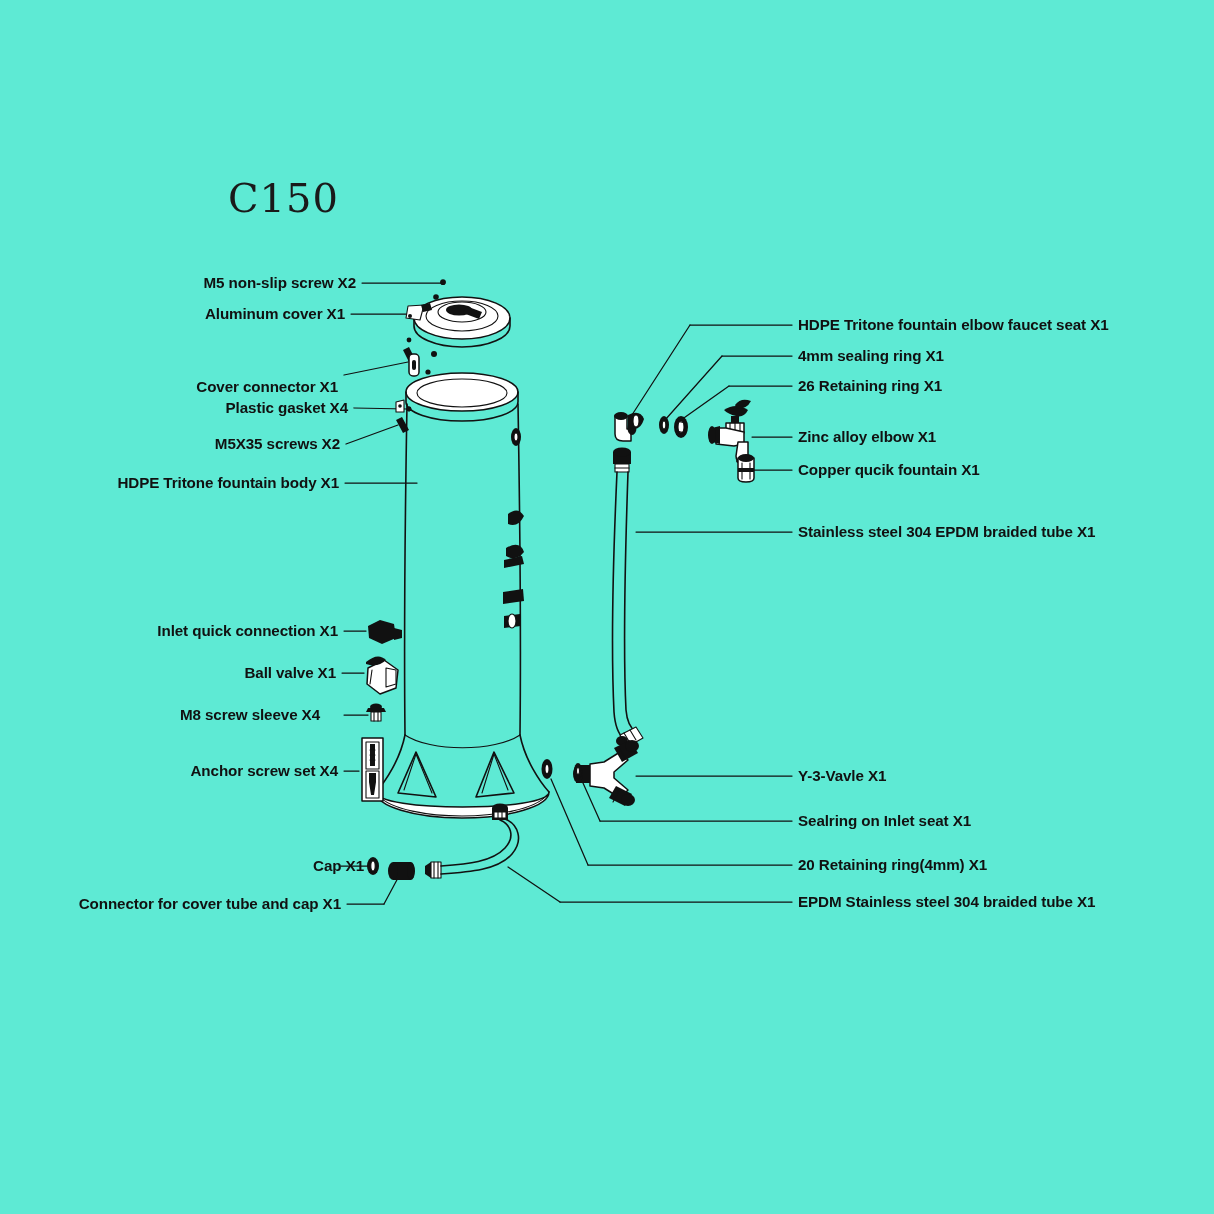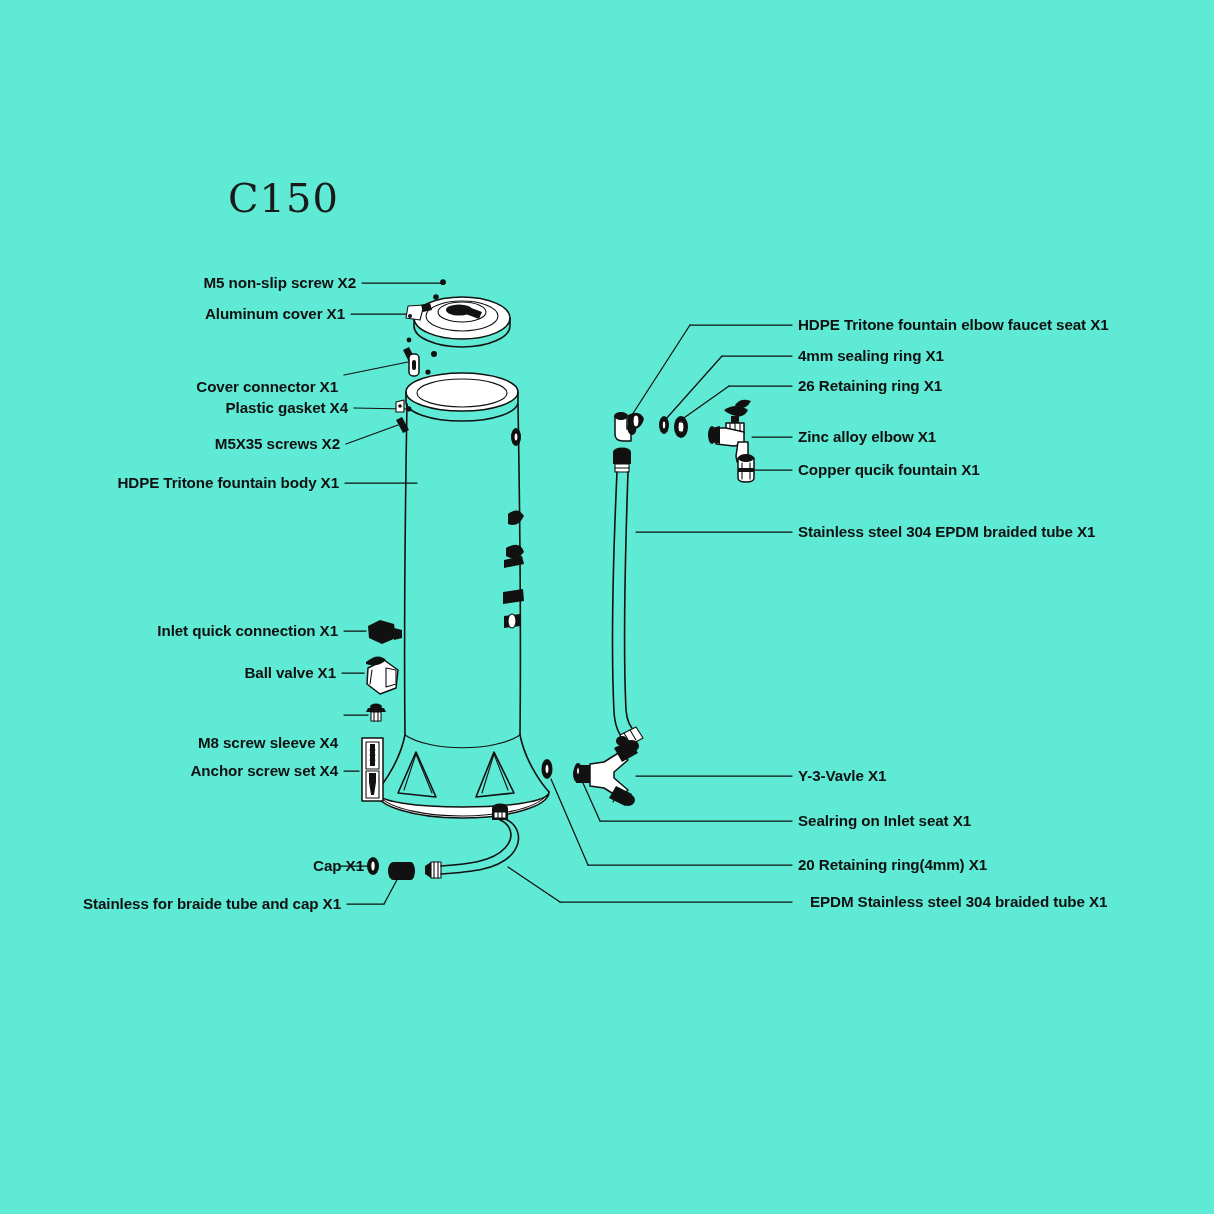--- a/index.html
+++ b/index.html
@@ -347,29 +347,29 @@
   </svg>
 
   <div class="lbl l" style="left:356px;top:283px;">M5 non-slip screw X2</div>
   <div class="lbl l" style="left:345px;top:314px;">Aluminum cover X1</div>
   <div class="lbl l" style="left:338px;top:375px;margin-top:12px;">Cover connector X1</div>
   <div class="lbl l" style="left:348px;top:408px;">Plastic gasket X4</div>
   <div class="lbl l" style="left:340px;top:444px;">M5X35 screws X2</div>
   <div class="lbl l" style="left:339px;top:483px;">HDPE Tritone fountain body X1</div>
   <div class="lbl l" style="left:338px;top:631px;">Inlet quick connection X1</div>
   <div class="lbl l" style="left:336px;top:673px;">Ball valve X1</div>
-  <div class="lbl l" style="left:338px;top:715px;margin-top:28px;">M8 screw sleeve X4</div>
+  <div class="lbl l" style="left:320px;top:715px;">M8 screw sleeve X4</div>
   <div class="lbl l" style="left:338px;top:771px;">Anchor screw set X4</div>
   <div class="lbl l" style="left:335px;top:866px;margin-left:29px;">Cap X1</div>
-  <div class="lbl l" style="left:341px;top:904px;">Stainless for braide tube and cap X1</div>
+  <div class="lbl l" style="left:341px;top:904px;">Connector for cover tube and cap X1</div>
 
   <div class="lbl r" style="left:798px;top:325px;">HDPE Tritone fountain elbow faucet seat X1</div>
   <div class="lbl r" style="left:798px;top:356px;">4mm sealing ring X1</div>
   <div class="lbl r" style="left:798px;top:386px;">26 Retaining ring X1</div>
   <div class="lbl r" style="left:798px;top:437px;">Zinc alloy elbow X1</div>
   <div class="lbl r" style="left:798px;top:470px;">Copper qucik fountain X1</div>
   <div class="lbl r" style="left:798px;top:532px;">Stainless steel 304 EPDM braided tube X1</div>
   <div class="lbl r" style="left:798px;top:776px;">Y-3-Vavle X1</div>
   <div class="lbl r" style="left:798px;top:821px;">Sealring on Inlet seat X1</div>
   <div class="lbl r" style="left:798px;top:865px;">20 Retaining ring(4mm) X1</div>
-  <div class="lbl r" style="left:798px;top:902px;margin-left:12px;">EPDM Stainless steel 304 braided tube X1</div>
+  <div class="lbl r" style="left:798px;top:902px;">EPDM Stainless steel 304 braided tube X1</div>
 
 </div>
 
 </body></html>

